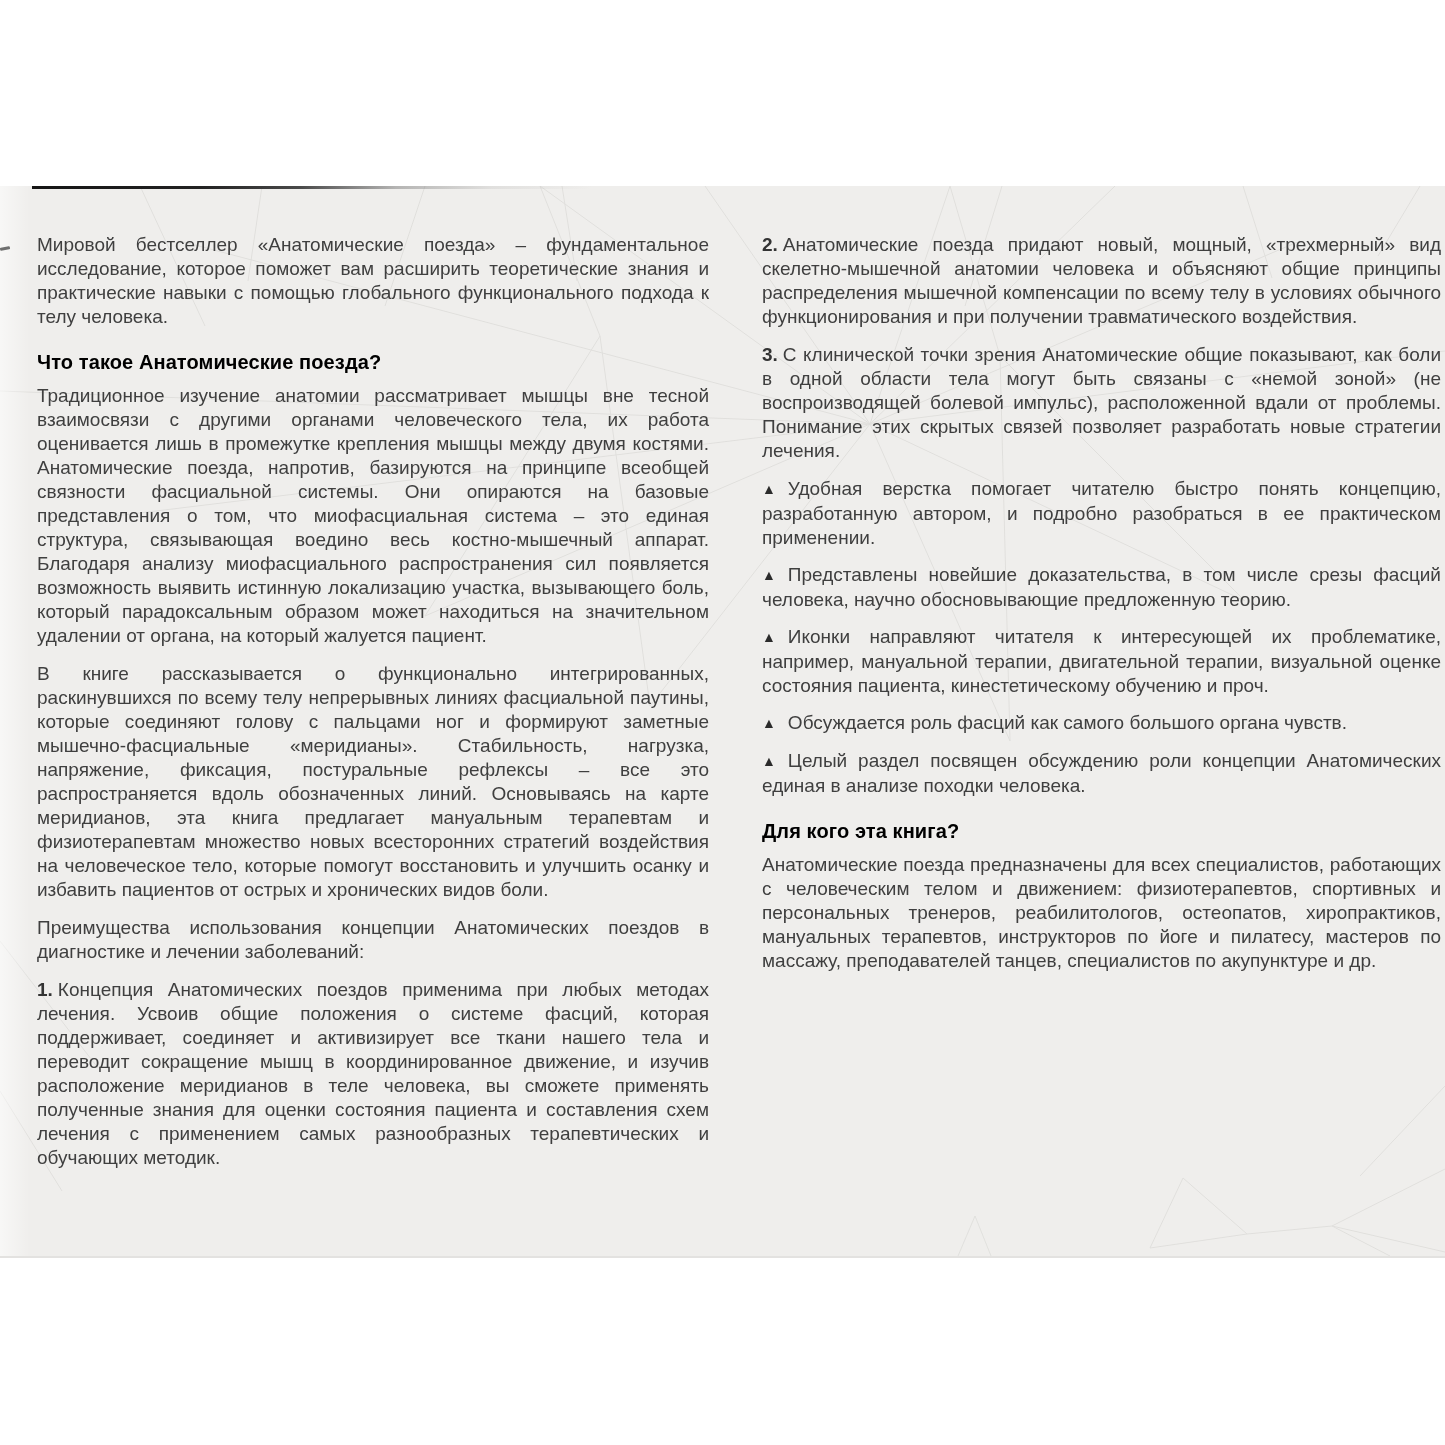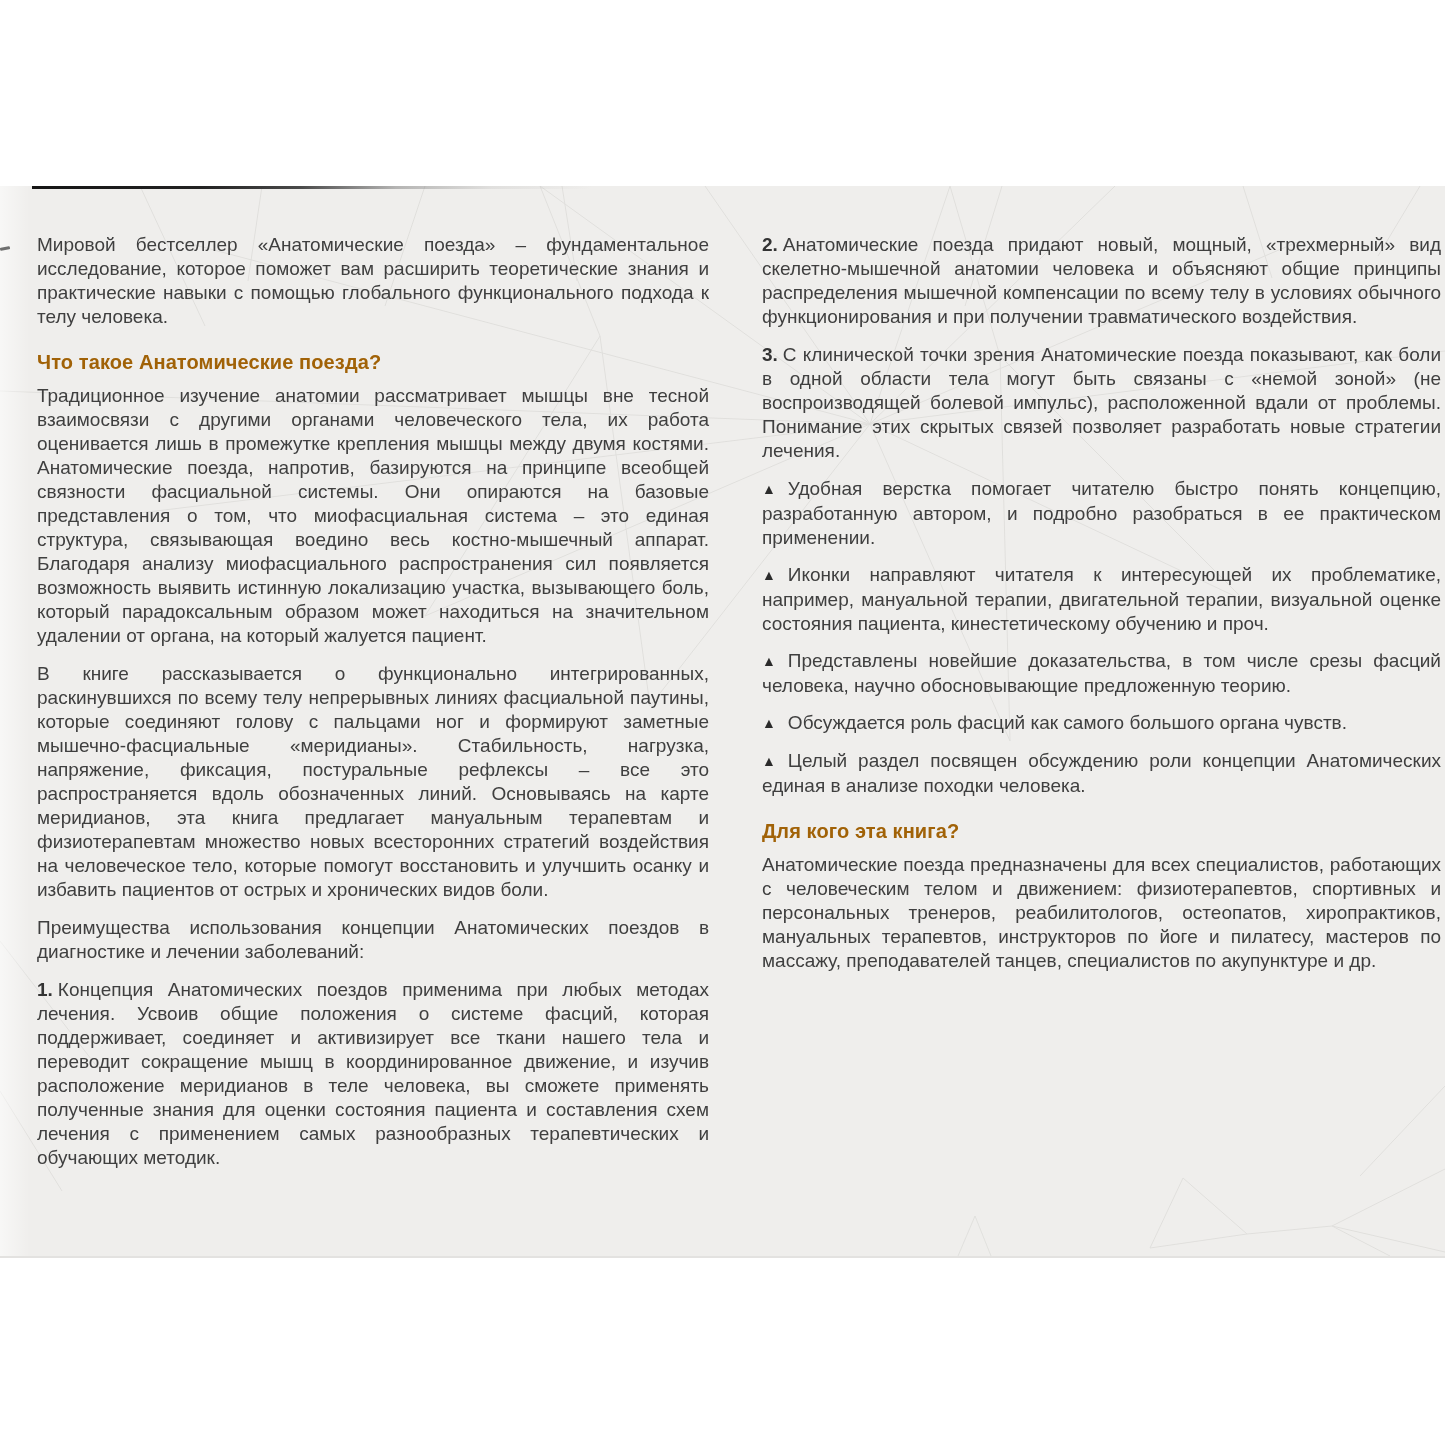--- a/index.html
+++ b/index.html
@@ -52,21 +52,21 @@
     text-align: justify;
   }
   .col-left  { width: 672px; }
   .col-right { width: 679px; margin-left: 18px; }
   .col p { margin: 0 0 14px 0; }
   .col p.bullet { margin-bottom: 13px; }
   .heading {
     font-weight: 700;
     font-size: 20px;
     line-height: 24px;
-    color: #a16207;
+    color: #000000;
     letter-spacing: 0.1px;
     margin: 21px 0 10px 0;
     text-align: left;
   }
   .heading:first-child { margin-top: 0; }
   .num { font-weight: 700; color: #333333; margin-right: 5px; }
   .tri {
     font-size: 14px;
     color: #2b2b2b;
     margin-right: 12px;
@@ -133,26 +133,26 @@
         <p>В книге рассказывается о функционально интегрированных, раскинувшихся по всему телу непрерывных линиях фасциальной паутины, которые соединяют голову с пальцами ног и формируют заметные мышечно-фасциальные «меридианы». Стабильность, нагрузка, напряжение, фиксация, постуральные рефлексы – все это распространяется вдоль обозначенных линий. Основываясь на карте меридианов, эта книга предлагает мануальным терапевтам и физиотерапевтам множество новых всесторонних стратегий воздействия на человеческое тело, которые помогут восстановить и улучшить осанку и избавить пациентов от острых и хронических видов боли.</p>
 
         <p>Преимущества использования концепции Анатомических поездов в диагностике и лечении заболеваний:</p>
 
         <p><span class="num">1.</span><span>Концепция Анатомических поездов применима при любых методах лечения. Усвоив общие положения о системе фасций, которая поддерживает, соединяет и активизирует все ткани нашего тела и переводит сокращение мышц в координированное движение, и изучив расположение меридианов в теле человека, вы сможете применять полученные знания для оценки состояния пациента и составления схем лечения с применением самых разнообразных терапевтических и обучающих методик.</span></p>
       </div>
 
       <div class="col col-right">
         <p><span class="num">2.</span><span>Анатомические поезда придают новый, мощный, «трехмерный» вид скелетно-мышечной анатомии человека и объясняют общие принципы распределения мышечной компенсации по всему телу в условиях обычного функционирования и при получении травматического воздействия.</span></p>
 
-        <p><span class="num">3.</span><span>С клинической точки зрения Анатомические поезда показывают, как боли в одной области тела могут быть связаны с «немой зоной» (не воспроизводящей болевой импульс), расположенной вдали от проблемы. Понимание этих скрытых связей позволяет разработать новые стратегии лечения.</span></p>
+        <p><span class="num">3.</span><span>С клинической точки зрения Анатомические общие показывают, как боли в одной области тела могут быть связаны с «немой зоной» (не воспроизводящей болевой импульс), расположенной вдали от проблемы. Понимание этих скрытых связей позволяет разработать новые стратегии лечения.</span></p>
 
 
         <p class="bullet"><span class="tri">▲</span><span>Удобная верстка помогает читателю быстро понять концепцию, разработанную автором, и подробно разобраться в ее практическом применении.</span></p>
+        <p class="bullet"><span class="tri">▲</span><span>Представлены новейшие доказательства, в том числе срезы фасций человека, научно обосновывающие предложенную теорию.</span></p>
         <p class="bullet"><span class="tri">▲</span><span>Иконки направляют читателя к интересующей их проблематике, например, мануальной терапии, двигательной терапии, визуальной оценке состояния пациента, кинестетическому обучению и проч.</span></p>
-        <p class="bullet"><span class="tri">▲</span><span>Представлены новейшие доказательства, в том числе срезы фасций человека, научно обосновывающие предложенную теорию.</span></p>
         <p class="bullet"><span class="tri">▲</span><span>Обсуждается роль фасций как самого большого органа чувств.</span></p>
         <p class="bullet"><span class="tri">▲</span><span>Целый раздел посвящен обсуждению роли концепции Анатомических единая в анализе походки человека.</span></p>
 
         <div class="heading">Для кого эта книга?</div>
 
         <p>Анатомические поезда предназначены для всех специалистов, работающих с человеческим телом и движением: физиотерапевтов, спортивных и персональных тренеров, реабилитологов, остеопатов, хиропрактиков, мануальных терапевтов, инструкторов по йоге и пилатесу, мастеров по массажу, преподавателей танцев, специалистов по акупунктуре и др.</p>
       </div>
 
     </div>
 

